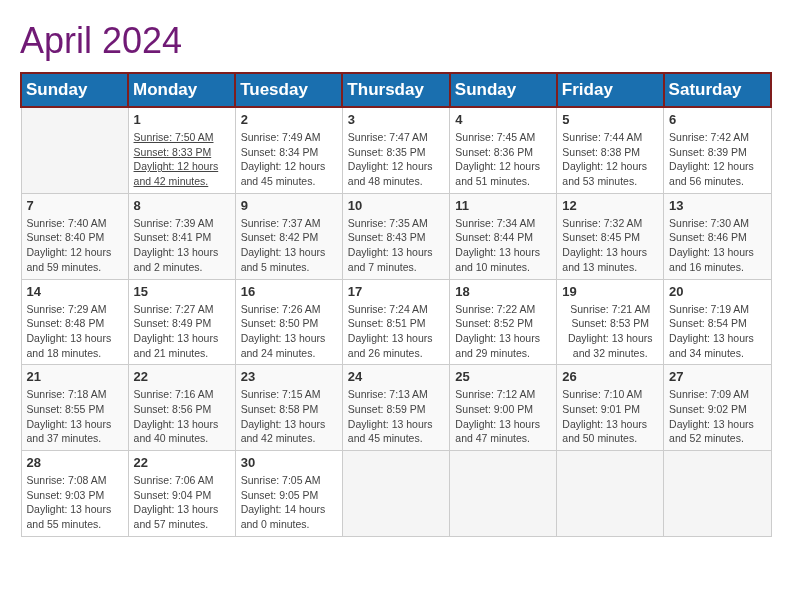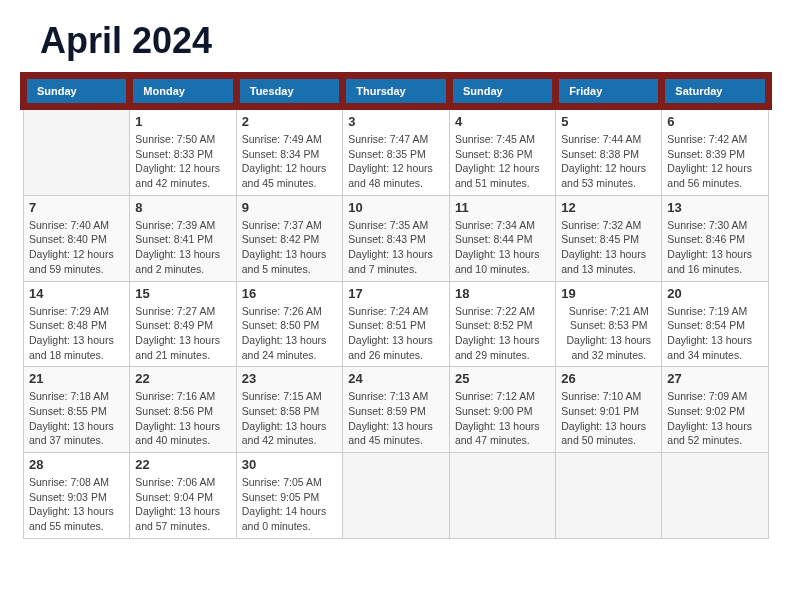--- a/index.html
+++ b/index.html
@@ -33,41 +33,40 @@
     }
     .logo-icon {
       width: 28px;
       height: 20px;
     }
     .title-area {
       text-align: right;
     }
     .month-title {
       font-size: 36px;
-      font-weight: bold;
-      color: #0f172a;
-      margin-left: 20px;
+      font-weight: normal;
+      color: #701a75;
     }
     .location {
       font-size: 16px;
       color: #555;
     }
     table {
       width: 100%;
       border-collapse: collapse;
       font-size: 11px;
     }
     thead th {
       background-color: #1a6faf;
       color: #fff;
-      padding: 6px 10px;
+      padding: 6px 4px;
       text-align: left;
-      font-size: 11px;
+      font-size: 17px;
       font-weight: bold;
-      border: 7px solid #7f1d1d;
+      border: 2px solid #7f1d1d;
     }
     tbody td {
       border: 1px solid #ccc;
       vertical-align: top;
       padding: 4px 5px;
       width: 108px;
       min-height: 80px;
       background: #fff;
     }
     tbody tr:nth-child(even) td {
@@ -107,21 +106,21 @@
         <th>Sunday</th>
         <th>Friday</th>
         <th>Saturday</th>
       </tr>
   </thead>
   <tbody id="calendar-body">
   <tr>
         <td class="empty-cell"></td>
         <td>
           <div class="day-number">1</div>
-          <div class="day-info" style="white-space: pre-line;">Sunrise: 7:50 AM
+          <div class="day-info" style="white-space: pre-line; text-decoration: underline;">Sunrise: 7:50 AM
 Sunset: 8:33 PM
 Daylight: 12 hours
 and 42 minutes.</div>
         </td>
         <td>
           <div class="day-number">2</div>
           <div class="day-info" style="white-space: pre-line;">Sunrise: 7:49 AM
 Sunset: 8:34 PM
 Daylight: 12 hours
 and 45 minutes.</div>

